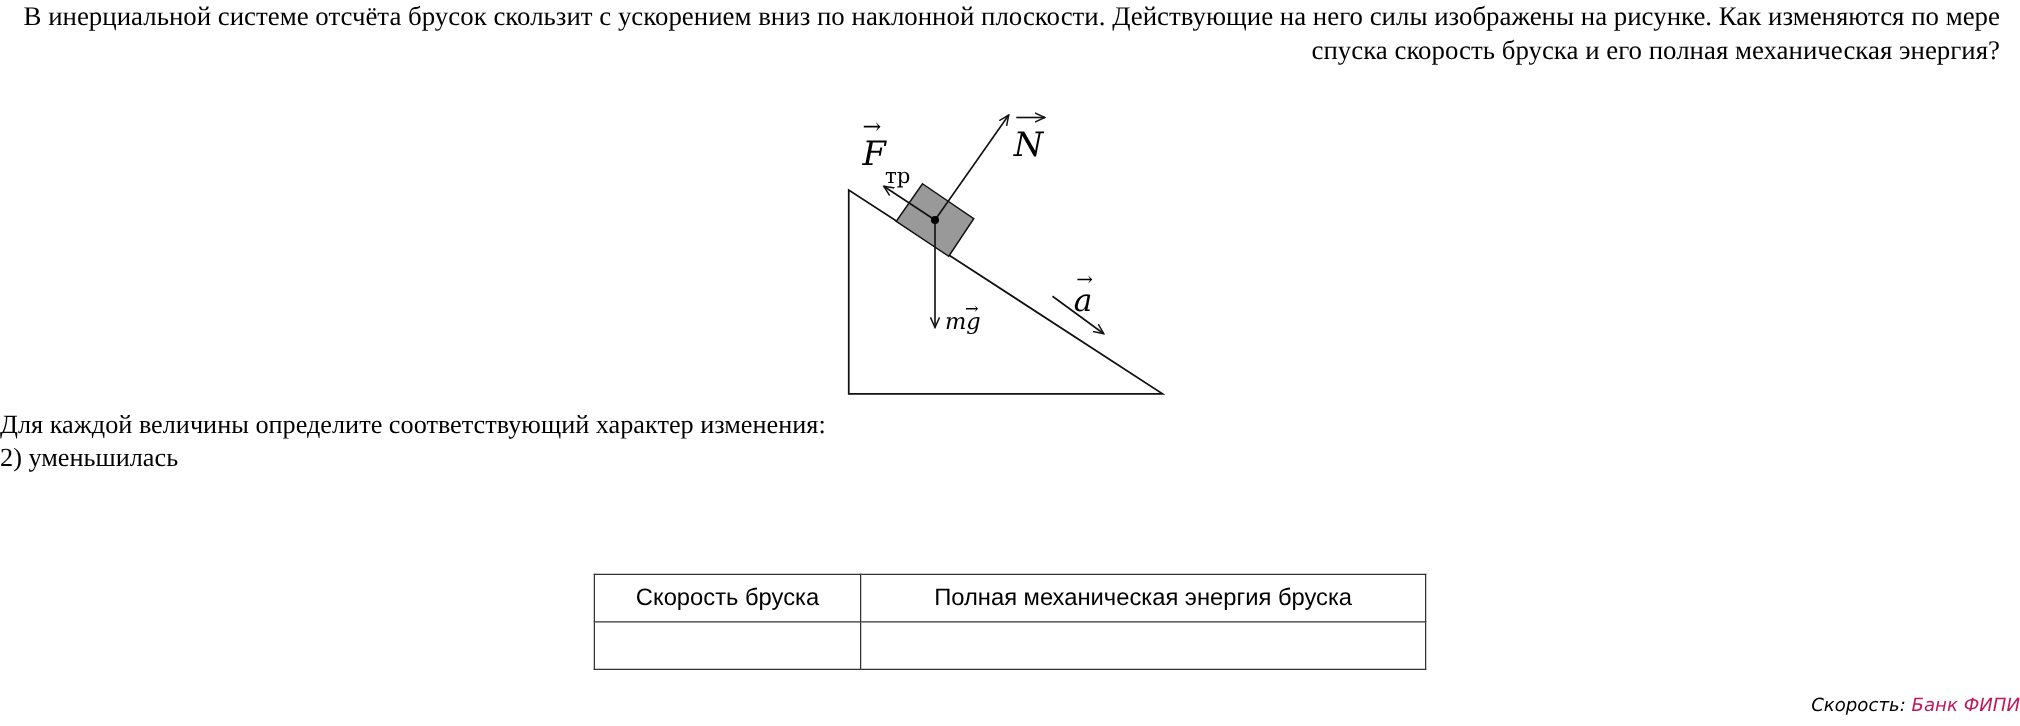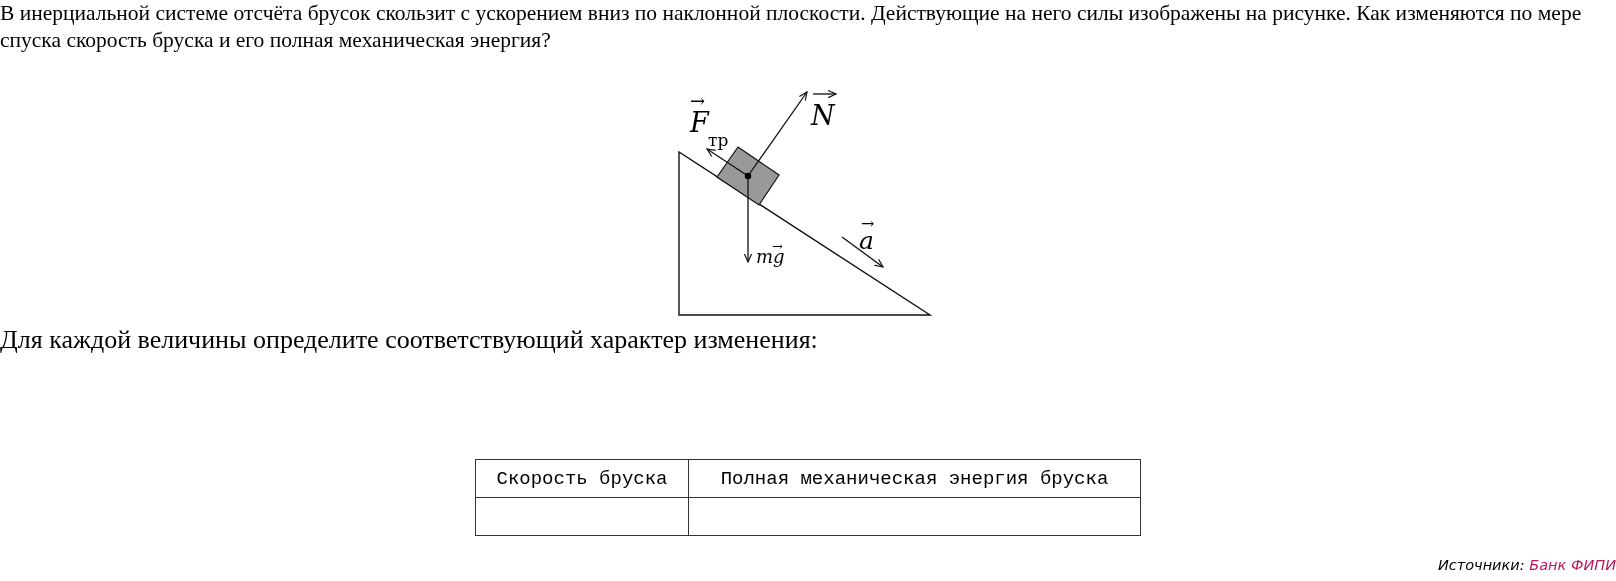--- a/index.html
+++ b/index.html
@@ -2,33 +2,33 @@
 <html><head>
 <meta charset="utf-8">
 <style>
   html, body { margin: 0; padding: 0; background: #ffffff; }
   body {
     width: 1616px; height: 581px; position: relative; overflow: hidden;
     font-family: "Liberation Serif", serif; color: #000;
   }
   .question {
     position: absolute; left: 0; top: 0; width: 1600px;
-    font-size: 21.5px; line-height: 27px; margin: 0;
+    font-size: 21.5px; line-height: 27px; margin: 0; text-align: right;
   }
   .figure { position: absolute; left: 0; top: 0; width: 1616px; height: 581px; pointer-events: none; }
   .figure text { font-family: "DejaVu Serif", serif; }
   .prompt {
     position: absolute; left: 0; top: 326px;
-    font-size: 26px; line-height: 27px;
+    font-size: 21px; line-height: 27px;
   }
   .prompt div { white-space: nowrap; }
   table.answer {
     position: absolute; left: 475px; top: 459px;
     border-collapse: collapse; width: 666px;
-    font-family: Liberation Mono, monospace; font-size: 19px;
+    font-family: Liberation Sans, sans-serif; font-size: 19px;
   }
   table.answer td, table.answer th {
     border: 1.5px solid #333; font-weight: normal;
     padding: 0 14px; white-space: nowrap;
   }
   table.answer th { height: 37px; text-align: center; }
   table.answer td { height: 37px; }
   table.answer th.c1 { width: 184px; }
   .source {
     position: absolute; right: 0; top: 557px;
@@ -77,31 +77,32 @@
     <text x="772" y="251" font-size="13">→</text>
   </g>
   <g>
     <text x="859" y="249" font-size="25" font-style="italic">a</text>
     <text x="861" y="229" font-size="16">→</text>
   </g>
 </svg>
 
 <div class="prompt">
   <div>Для каждой величины определите соответствующий характер изменения:</div>
+  <div>2) уменьшилась</div>
 </div>
 
 <table class="answer">
   <tbody>
       <tr>
     <th class="c1">Скорость бруска</th>
     <th>Полная механическая энергия бруска</th>
   </tr>
   <tr>
     <td></td>
     <td></td>
   </tr>
 </tbody>
   </table>
 
 <div class="source">
-  <span class="label">Источники:</span>
+  <span class="label">Скорость:</span>
   <span class="value">Банк ФИПИ</span>
 </div>
 
 </body></html>

